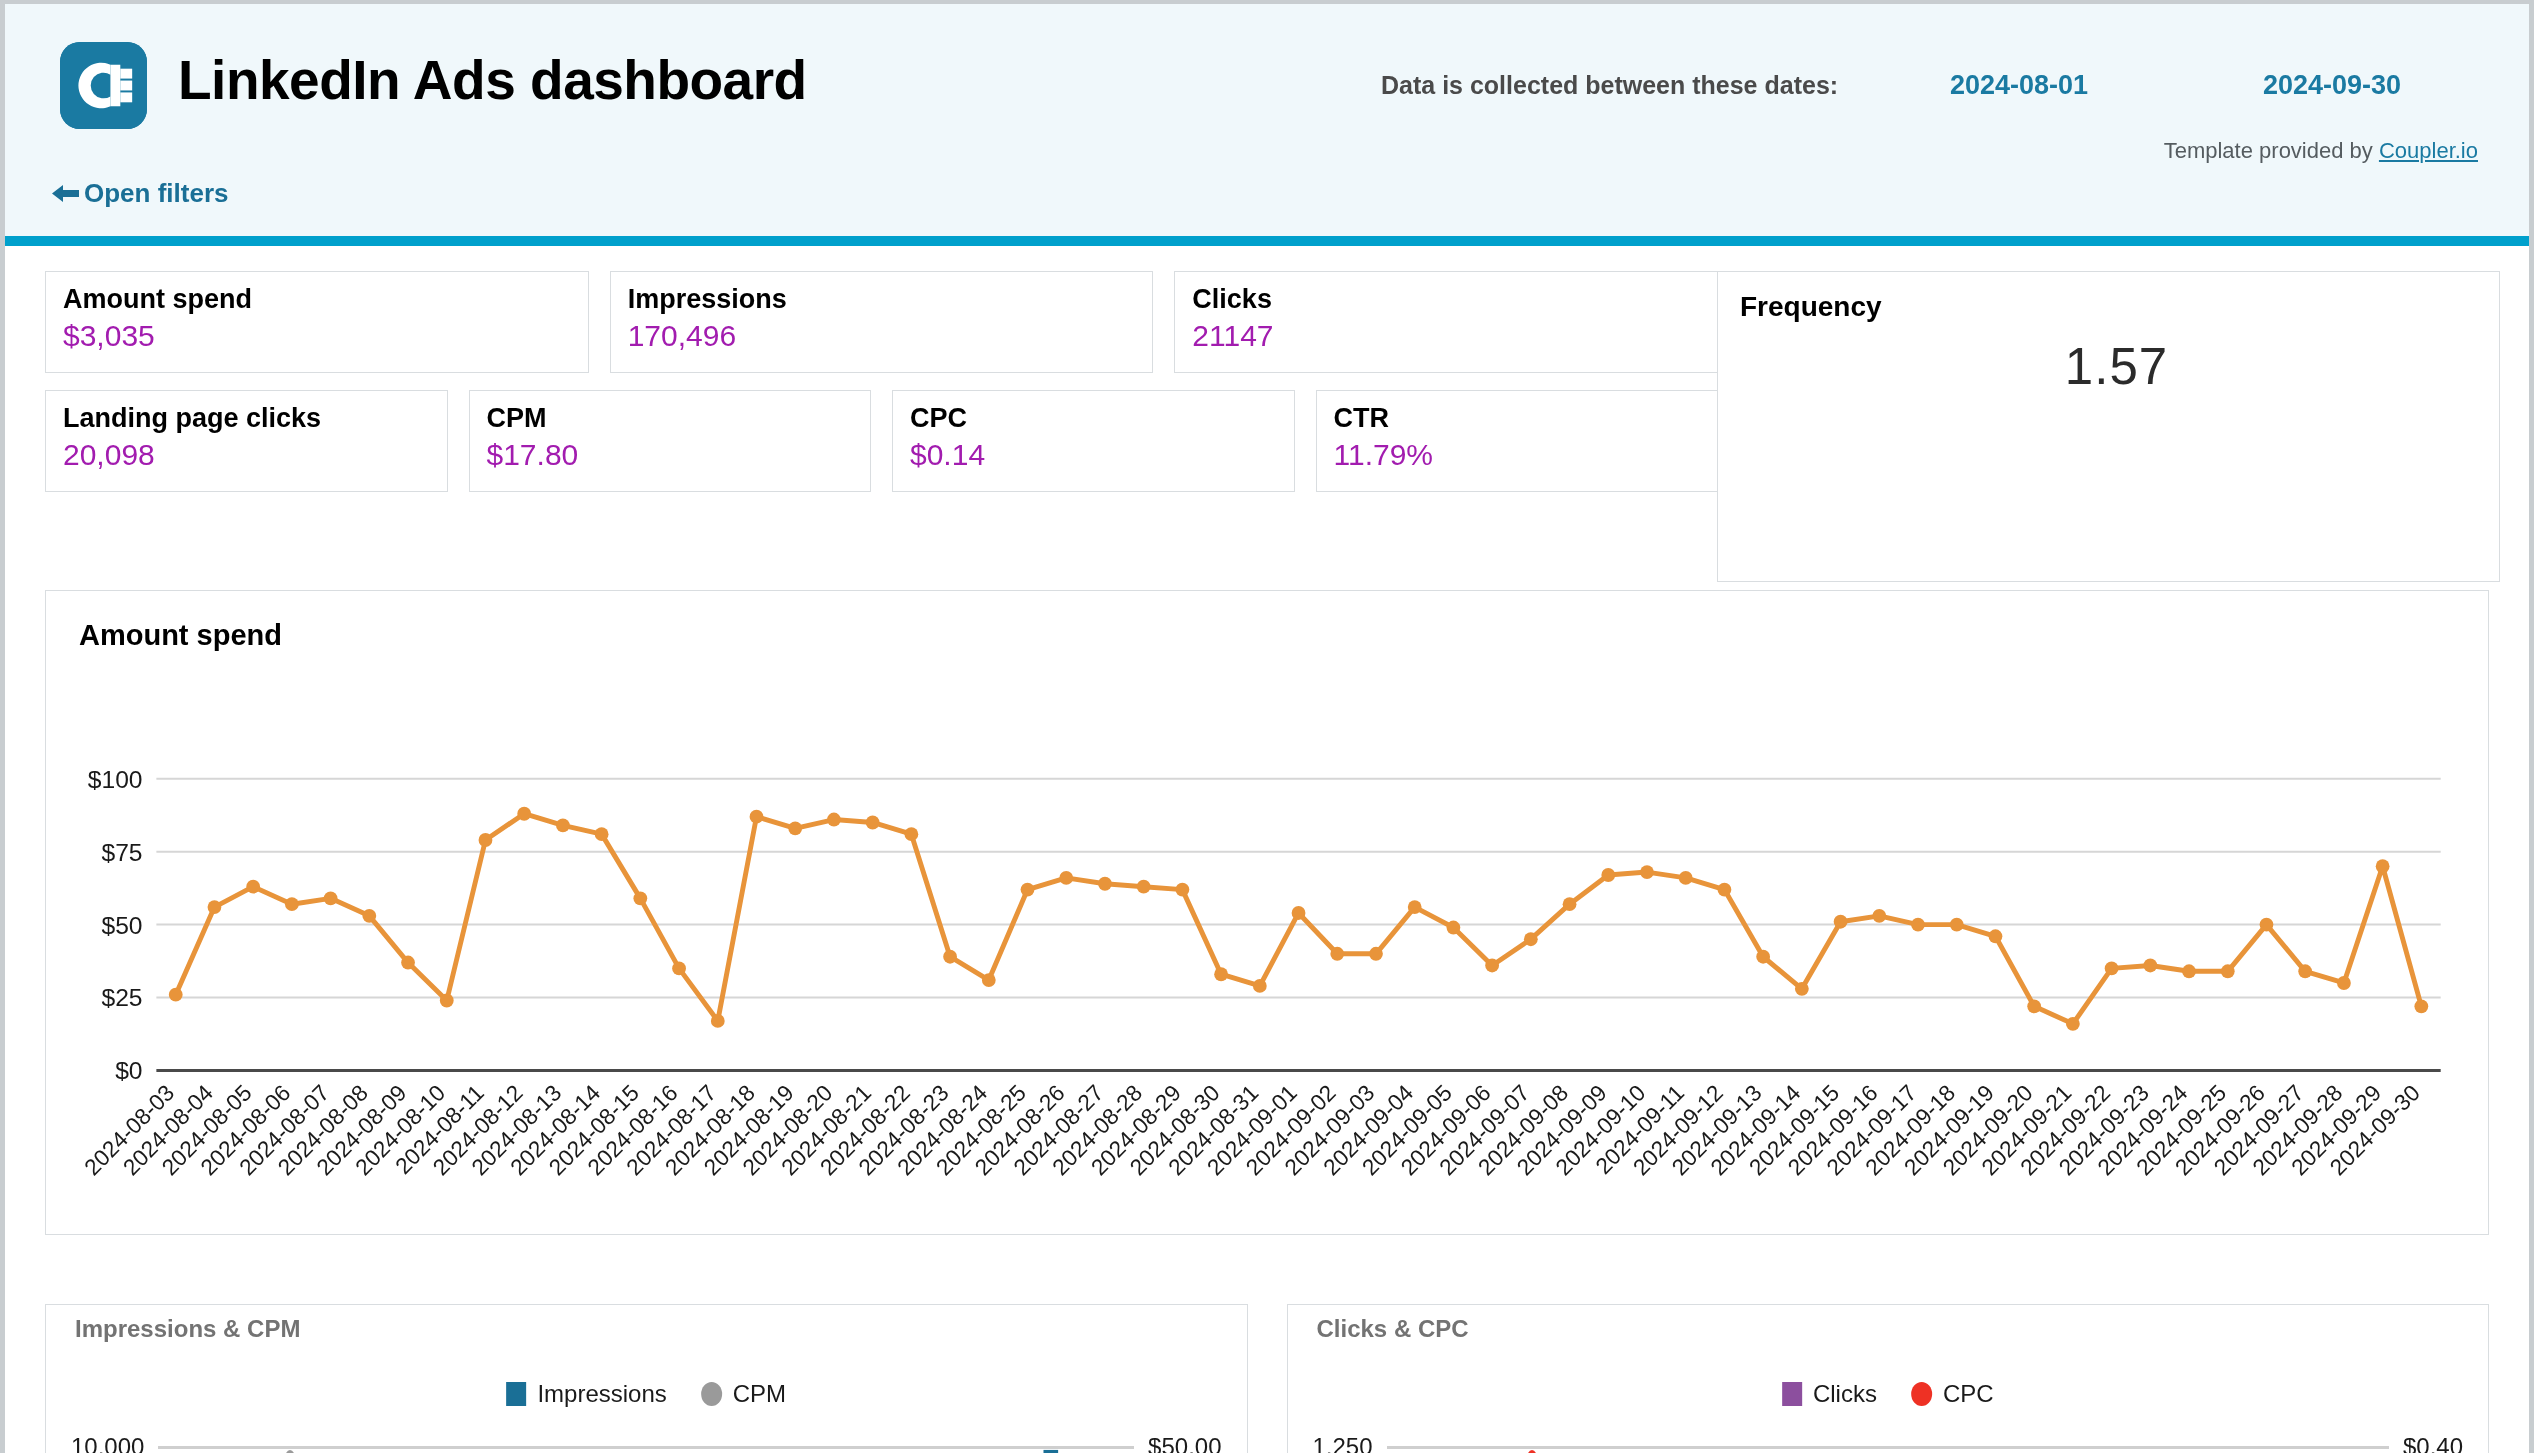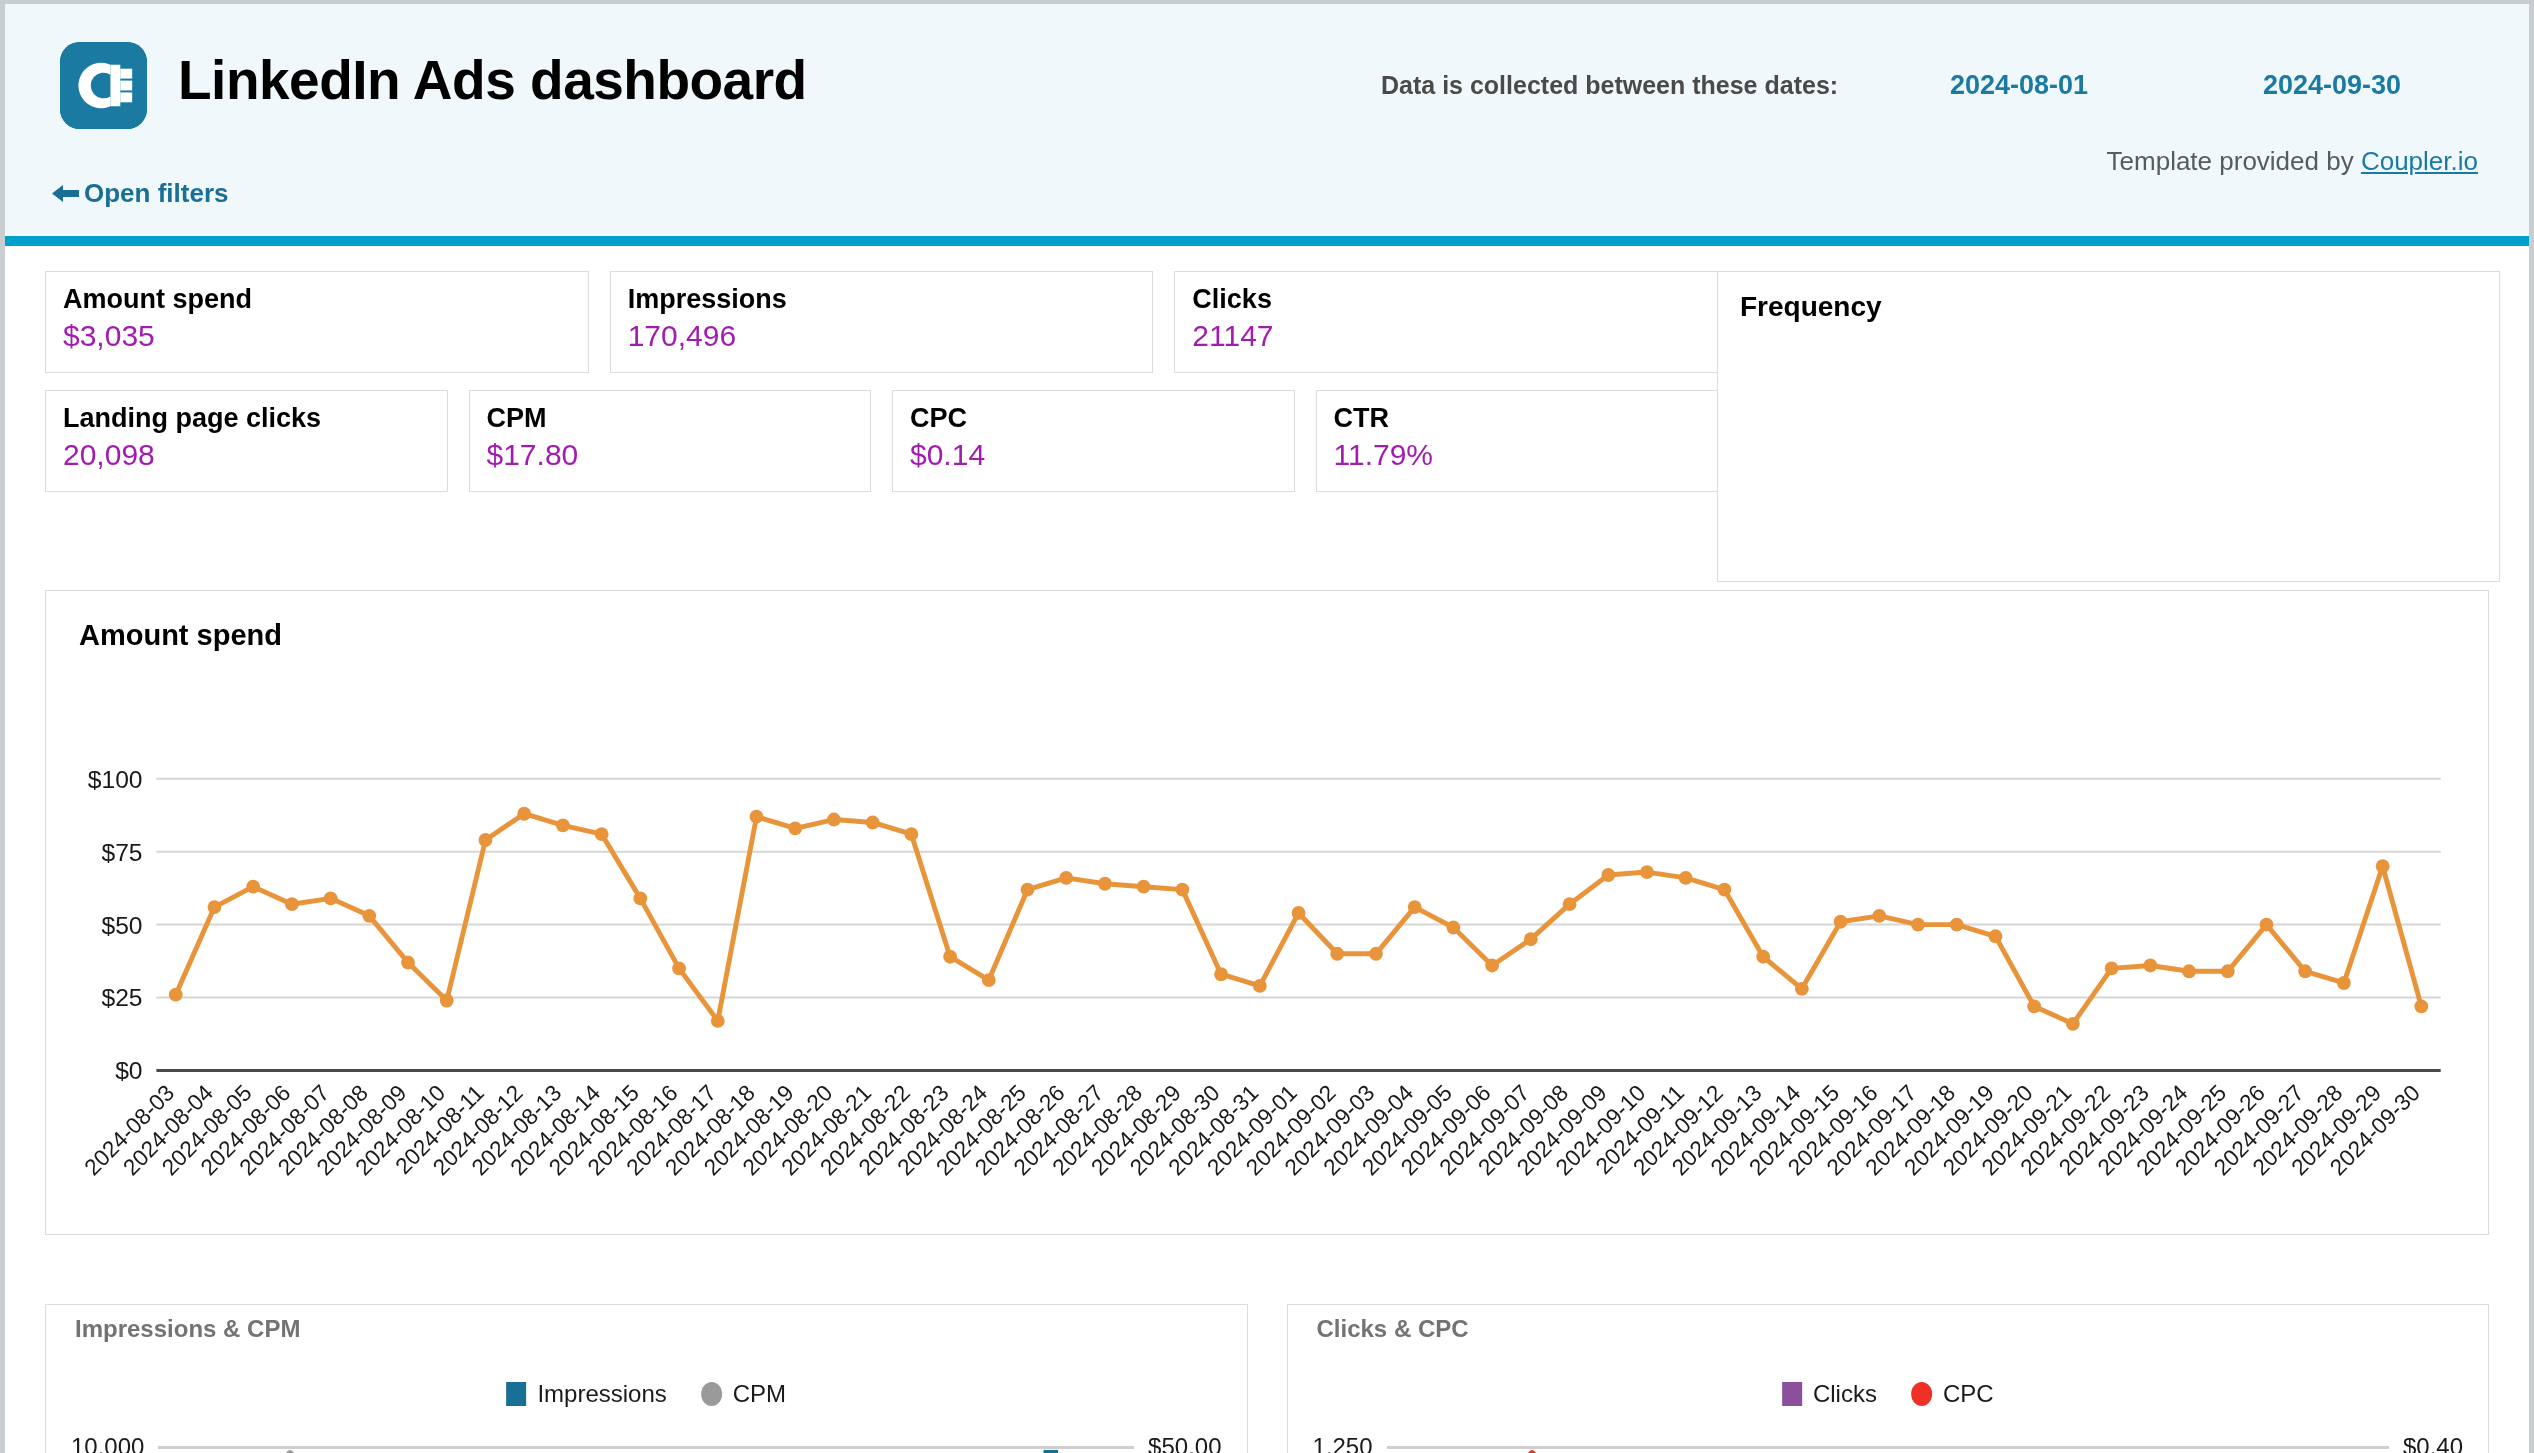--- a/index.html
+++ b/index.html
@@ -47,22 +47,22 @@
     position: absolute; left: 1945px; top: 66px;
     font-size: 27px; font-weight: bold; color: #1a7aa2;
     white-space: nowrap;
   }
   .date-to {
     position: absolute; left: 2258px; top: 66px;
     font-size: 27px; font-weight: bold; color: #1a7aa2;
     white-space: nowrap;
   }
   .template-credit {
-    position: absolute; right: 51px; top: 142px;
-    font-size: 26px; color: #555c60; white-space: nowrap;
+    position: absolute; right: 51px; top: 134px;
+    font-size: 22px; color: #555c60; white-space: nowrap;
   }
   .template-credit a {
     color: #1a7aa2; text-decoration: underline;
   }
   .open-filters {
     position: absolute; left: 47px; top: 174px;
     font-size: 26px; font-weight: bold; color: #1a6f96;
     display: flex; align-items: center; gap: 5px;
     cursor: pointer; white-space: nowrap;
   }
@@ -251,20 +251,21 @@
         <div class="kpi-card">
           <div class="kpi-title">CTR</div>
           <div class="kpi-value">11.79%</div>
         </div>
       </div>
 
     </div>
 
     <div class="freq-card">
       <div class="freq-title">Frequency</div>
+      <div class="freq-value">1.57</div>
     </div>
   </div>
 
   <div class="panel main-chart-panel">
     <div class="panel-title">Amount spend</div>
     <div class="chart-area">
       <svg class="chart-svg" id="main-chart" viewBox="0 0 2478 649" preserveAspectRatio="none" aria-hidden="true">
           <line x1="112" x2="2430" y1="484" y2="484" stroke="#4a4a4a" stroke-width="3"></line>
           <text x="98" y="493" text-anchor="end" font-family="&quot;Liberation Sans&quot;, sans-serif" font-size="25" fill="#1a1a1a">$0</text>
           <line x1="112" x2="2430" y1="410.3636363636364" y2="410.3636363636364" stroke="#d6d6d6" stroke-width="2"></line>

